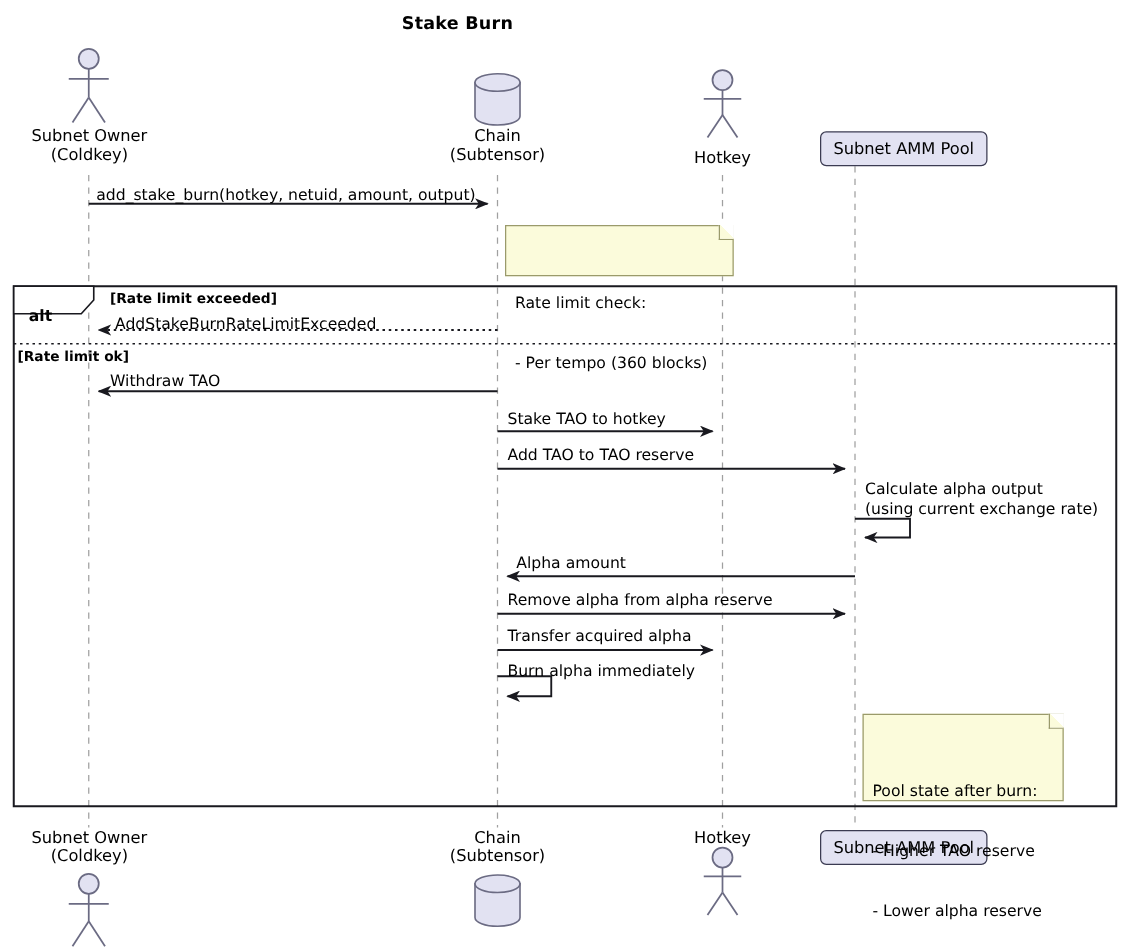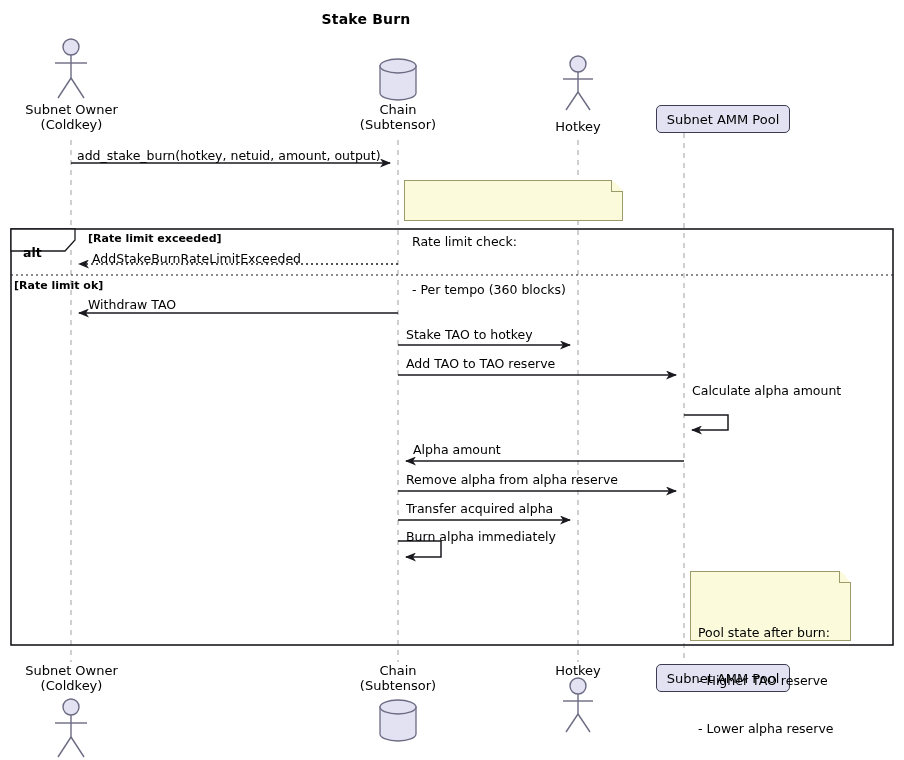--- a/index.html
+++ b/index.html
@@ -150,24 +150,25 @@
 <div class="msglabel" style="left:92px;top:251px;">AddStakeBurnRateLimitExceeded</div>
 <div class="msglabel" style="left:88px;top:297px;">Withdraw TAO</div>
 <div class="msglabel" style="left:406px;top:327px;">Stake TAO to hotkey</div>
 <div class="msglabel" style="left:406px;top:356px;">Add TAO to TAO reserve</div>
 <div class="msglabel" style="left:413px;top:442px;">Alpha amount</div>
 <div class="msglabel" style="left:406px;top:472px;">Remove alpha from alpha reserve</div>
 <div class="msglabel" style="left:406px;top:501px;">Transfer acquired alpha</div>
 <div class="msglabel" style="left:406px;top:529px;">Burn alpha immediately</div>
 
 <div class="msglabel" style="left:692px;top:383px;line-height:16px;">
-  <span>Calculate alpha amount</span><br>
+  <span>Calculate alpha output</span><br>
+  <span>(using current exchange rate)</span>
 </div>
 
-<div class="note" style="left:404px;top:180px;width:219px;height:41px;">
+<div class="note" style="left:404px;top:180px;width:183px;height:41px;">
   <div class="fold"></div>
   <div>Rate limit check:</div>
   <div>- Per tempo (360 blocks)</div>
 </div>
 
 <div class="note" style="left:690px;top:571px;width:161px;height:70px;">
   <div class="fold"></div>
   <div>Pool state after burn:</div>
   <div>- Higher TAO reserve</div>
   <div>- Lower alpha reserve</div>

